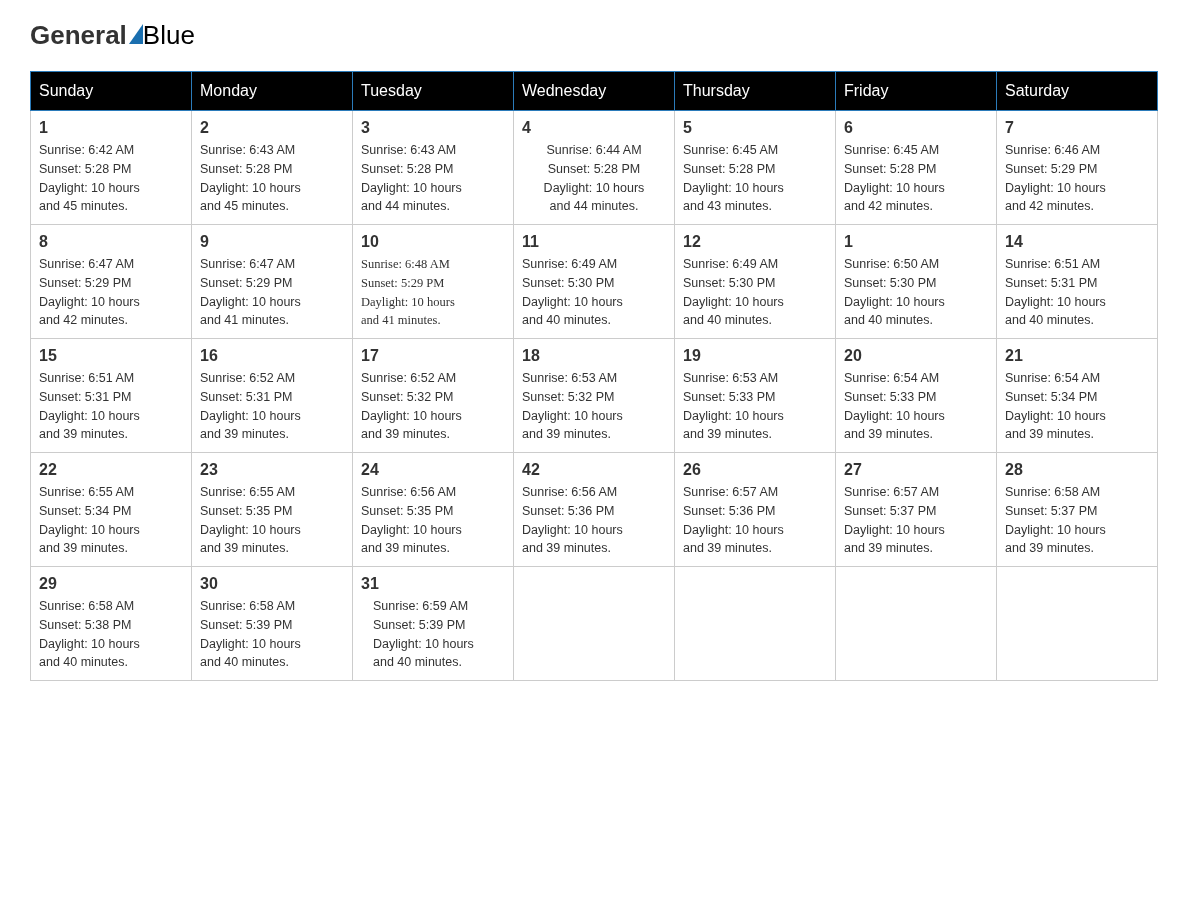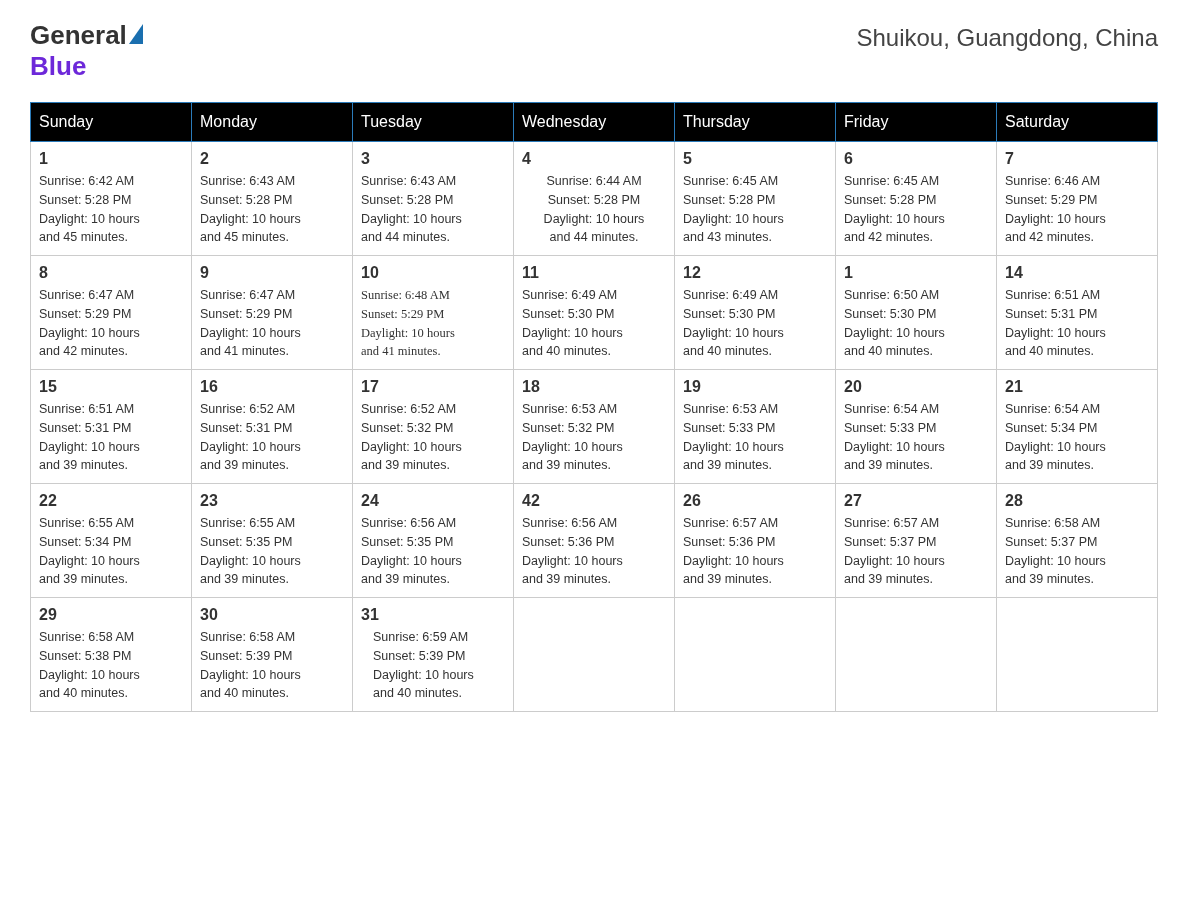--- a/index.html
+++ b/index.html
@@ -16,35 +16,35 @@
       align-items: flex-start;
       margin-bottom: 20px;
     }
     .logo-text-general {
       font-size: 26px;
       font-weight: bold;
       color: #333;
     }
     .logo-text-blue {
       font-size: 26px;
-      font-weight: bold;
-      color: #6d28d9;
+      font-weight: normal;
+      color: #000000;
       text-align: center;
     }
     .logo-triangle {
       width: 0;
       height: 0;
       border-left: 14px solid transparent;
       border-bottom: 20px solid #1a6faf;
       margin-left: 2px;
       margin-top: -4px;
     }
     .logo-wrapper {
       display: flex;
-      flex-direction: column;
+      flex-direction: row;
       align-items: flex-start;
     }
     .logo-row {
       display: flex;
       align-items: center;
     }
     .title-section {
       text-align: right;
     }
     .calendar-title {
@@ -100,21 +100,20 @@
 
 <div class="header">
   <div class="logo-wrapper">
     <div class="logo-row">
       <span class="logo-text-general">General</span>
       <div class="logo-triangle"></div>
     </div>
     <span class="logo-text-blue">Blue</span>
   </div>
   <div class="title-section">
-    <div class="calendar-subtitle">Shuikou, Guangdong, China</div>
   </div>
 </div>
 
 <table>
   <thead>
     <tr id="header-row">
         <th>Sunday</th>
         <th>Monday</th>
         <th>Tuesday</th>
         <th>Wednesday</th>

